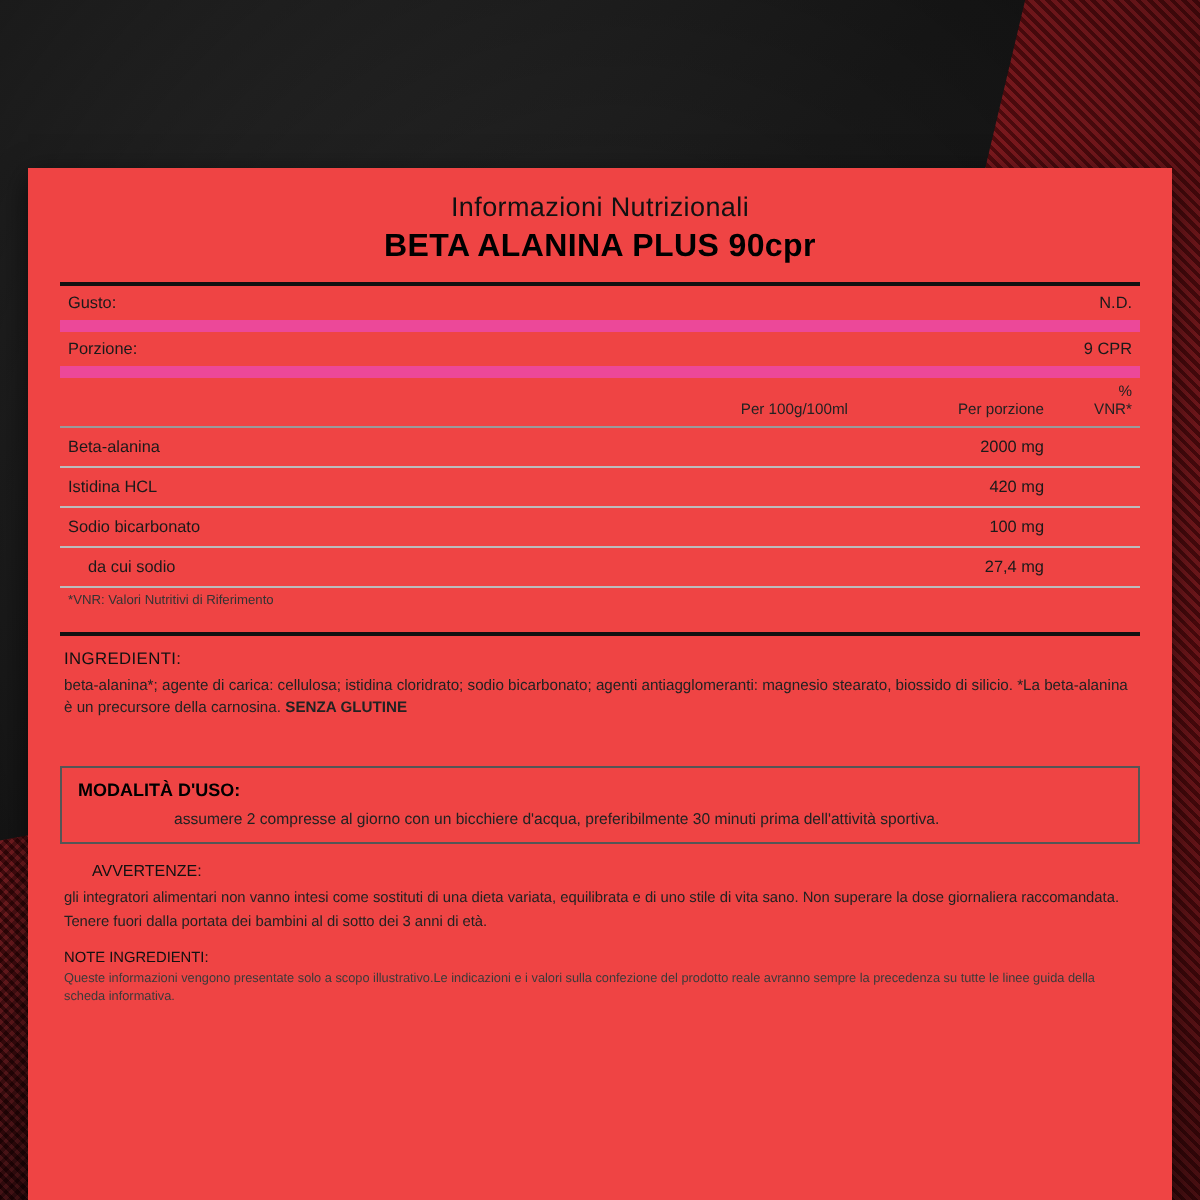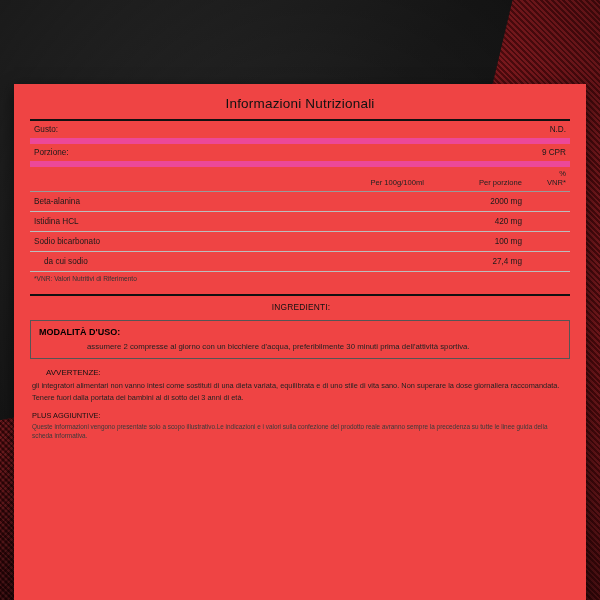--- a/index.html
+++ b/index.html
@@ -138,37 +138,36 @@
     font-size: 6.6px;
     color: #333;
     padding: 3px 2px 4px 4px;
   }
 
   .section-title {
     font-size: 8.4px;
     color: #111;
     margin: 6px 0 3px 2px;
     letter-spacing: 0.2px;
-    text-align: center;
   }
   .body-text {
     font-size: 7.6px;
     color: #222;
     line-height: 1.45;
     margin: 0 2px;
     text-align: left;
   }
   .body-text b {
     font-weight: bold;
   }
 
   .box {
     border: 1px solid #555;
     padding: 6px 8px 7px 8px;
-    margin: 8px 0 0 0;
+    margin: 24px 0 0 0;
   }
   .box-title {
     font-size: 9px;
     font-weight: bold;
     color: #000;
     margin-bottom: 5px;
   }
   .box-text {
     font-size: 7.8px;
     color: #222;
@@ -202,20 +201,21 @@
 <body>
 
 <div id="backdrop"></div>
 <div id="backdrop-red"></div>
 <div id="backdrop-red-2"></div>
 <div id="vignette"></div>
 
 <div id="label">
 
   <div class="title-main">Informazioni Nutrizionali</div>
+  <div class="title-sub">BETA ALANINA PLUS 90cpr</div>
 
   <hr class="thick">
 
   <table class="info">
     <tbody>
       <tr class="rowline">
         <td>Gusto:</td>
         <td class="right">N.D.</td>
       </tr>
       <tr class="rowline">
@@ -263,25 +263,29 @@
         <td class="val"></td>
       </tr>
     </tbody>
   </table>
 
   <div class="footnote">*VNR: Valori Nutritivi di Riferimento</div>
 
   <hr class="thick">
 
   <div class="section-title">INGREDIENTI:</div>
+  <div class="body-text">
+    <span>beta-alanina*; agente di carica: cellulosa; istidina cloridrato; sodio bicarbonato; agenti antiagglomeranti: magnesio stearato, biossido di silicio. *La beta-alanina è un precursore della carnosina.</span>
+    <b>SENZA GLUTINE</b>
+  </div>
 
   <div class="box">
     <div class="box-title">MODALITÀ D'USO:</div>
     <div class="box-text">assumere 2 compresse al giorno con un bicchiere d'acqua, preferibilmente 30 minuti prima dell'attività sportiva.</div>
   </div>
 
   <div class="warn-title">AVVERTENZE:</div>
   <div class="warn-text">gli integratori alimentari non vanno intesi come sostituti di una dieta variata, equilibrata e di uno stile di vita sano. Non superare la dose giornaliera raccomandata. Tenere fuori dalla portata dei bambini al di sotto dei 3 anni di età.</div>
 
-  <div class="note-title">PLUS AGGIUNTIVE:</div>
+  <div class="note-title">NOTE INGREDIENTI:</div>
   <div class="small-note">Queste informazioni vengono presentate solo a scopo illustrativo.Le indicazioni e i valori sulla confezione del prodotto reale avranno sempre la precedenza su tutte le linee guida della scheda informativa.</div>
 
 </div>
 
 </body></html>

